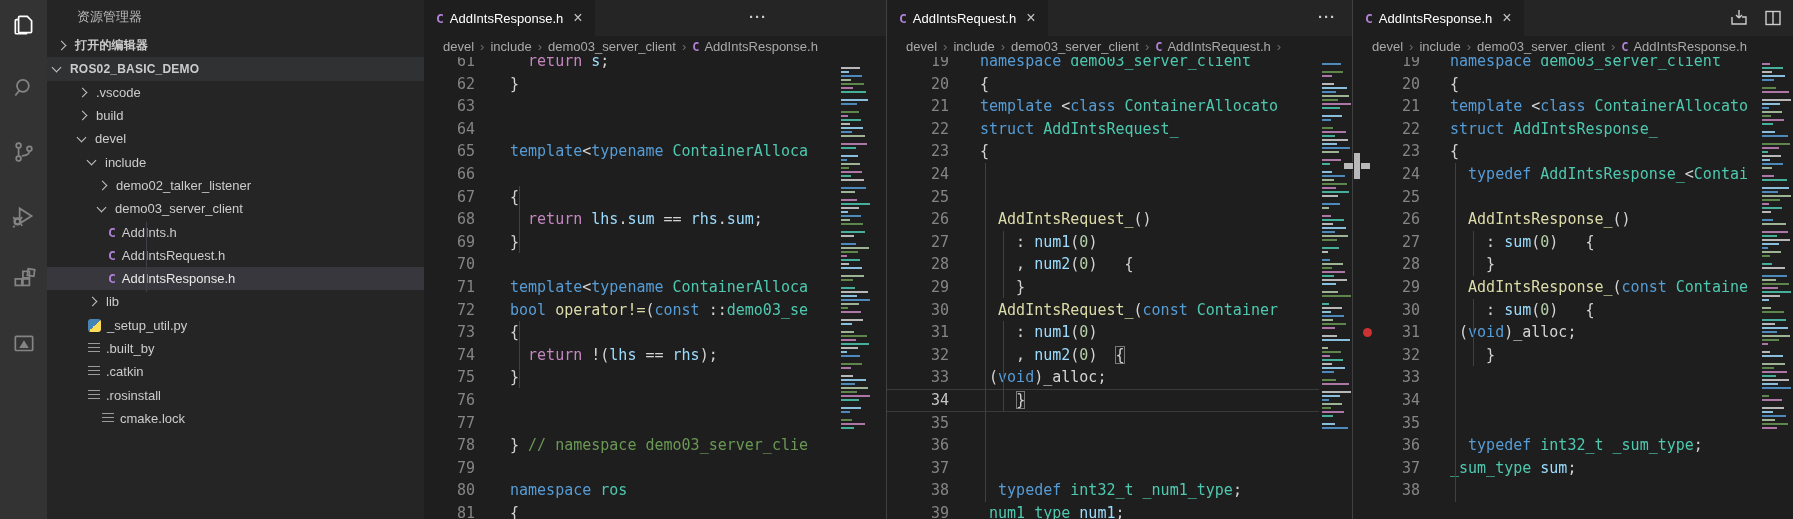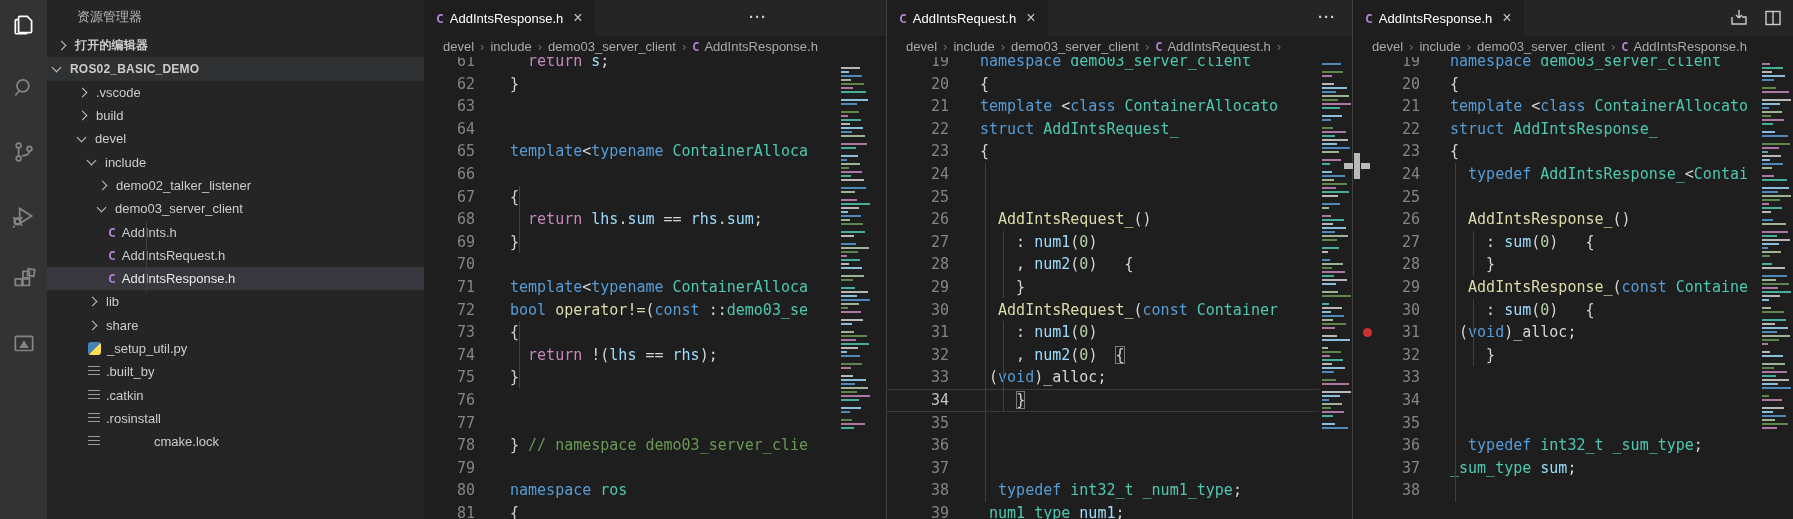--- a/index.html
+++ b/index.html
@@ -165,40 +165,36 @@
       </div>
       <div class="trow sel" style="padding-left: 61px;">
         <span class="cicon">C</span>
         <span>AddIntsResponse.h</span>
       </div>
       <div class="trow" style="padding-left: 41px;">
         <span class="chev right"></span>
         <span>lib</span>
       </div>
       <div class="trow" style="padding-left: 41px;">
-        <span class="chev right"></span>
-        <span>share</span>
-      </div>
-      <div class="trow" style="padding-left: 41px;">
         <span class="pyicon"></span>
         <span>_setup_util.py</span>
       </div>
       <div class="trow" style="padding-left: 41px;">
         <span class="txicon"></span>
         <span>.built_by</span>
       </div>
       <div class="trow" style="padding-left: 41px;">
         <span class="txicon"></span>
         <span>.catkin</span>
       </div>
       <div class="trow" style="padding-left: 41px;">
         <span class="txicon"></span>
         <span>.rosinstall</span>
       </div>
-      <div class="trow" style="padding-left: 41px; gap: 48px;">
+      <div class="trow" style="padding-left: 55px;">
         <span class="txicon"></span>
         <span>cmake.lock</span>
       </div>
     </div>
   <div class="sb-guide"></div>
 </div>
 
 <div class="pane p1">
   <div class="tabbar">
     <div class="tab">

